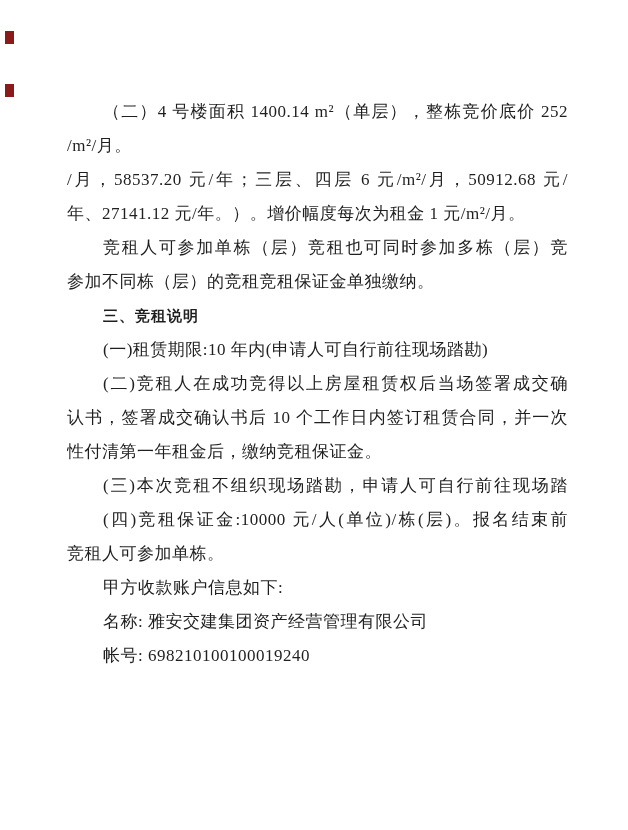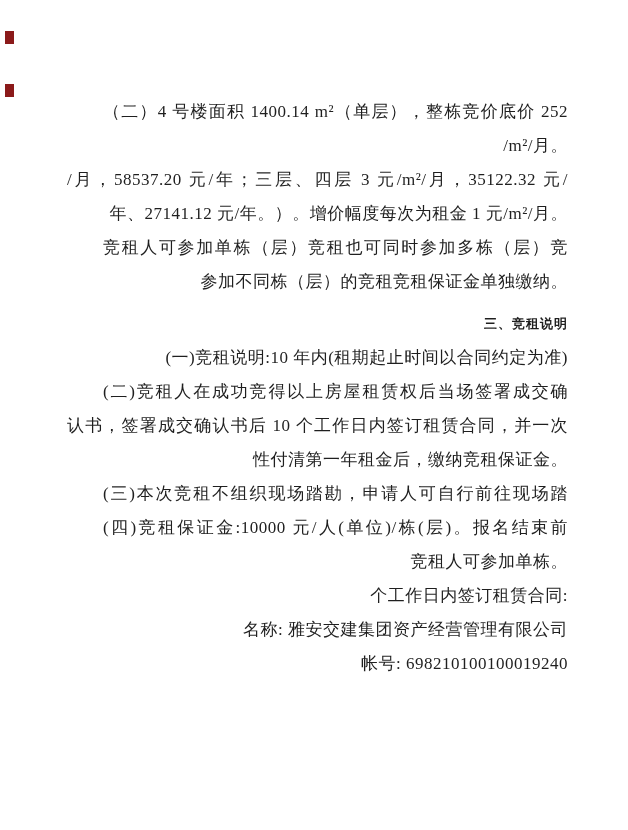--- a/index.html
+++ b/index.html
@@ -23,34 +23,33 @@
   .doc {
     position: absolute;
     left: 67px; top: 95px;
     width: 501px;
     font-size: 17px;
   }
   .ln {
     height: 34px;
     line-height: 34px;
     overflow: hidden;
-    text-align: right;
+    text-align: left;
     letter-spacing: 0.5px;
   }
   .ind { padding-left: 36px; }
   .just {
     text-align: justify;
     text-align-last: justify;
   }
   .head {
     font-family: Liberation Serif, serif;
     font-weight: bold;
-    font-size: 13px;
+    font-size: 15px;
     letter-spacing: 1px;
-    margin-top: 8px;
   }
   .mark {
     position: absolute;
     left: 5px;
     width: 9px; height: 13px;
     background: var(--mark);
   }
   .mark-1 { top: 31px; }
   .mark-2 { top: 84px; }
 </style>
@@ -58,30 +57,30 @@
 <body>
 
 <div class="page">
 
   <div class="mark mark-1"></div>
   <div class="mark mark-2"></div>
 
   <div class="doc">
     <div class="ln ind just">（二）4 号楼面积 1400.14 m²（单层），整栋竞价底价 252</div>
     <div class="ln">/m²/月。</div>
-    <div class="ln just">/月，58537.20 元/年；三层、四层 3 元/m²/月，35122.32 元/</div>
+    <div class="ln just">/月，58537.20 元/年；三层、四层 6 元/m²/月，50912.68 元/</div>
     <div class="ln">年、27141.12 元/年。）。增价幅度每次为租金 1 元/m²/月。</div>
     <div class="ln ind just">竞租人可参加单栋（层）竞租也可同时参加多栋（层）竞租，</div>
     <div class="ln">参加不同栋（层）的竞租竞租保证金单独缴纳。</div>
     <div class="ln ind head">三、竞租说明</div>
-    <div class="ln ind">(一)竞租说明:10 年内(租期起止时间以合同约定为准)</div>
+    <div class="ln ind">(一)租赁期限:10 年内(申请人可自行前往现场踏勘)</div>
     <div class="ln ind just">(二)竞租人在成功竞得以上房屋租赁权后当场签署成交确</div>
     <div class="ln just">认书，签署成交确认书后 10 个工作日内签订租赁合同，并一次</div>
     <div class="ln">性付清第一年租金后，缴纳竞租保证金。</div>
     <div class="ln ind just">(三)本次竞租不组织现场踏勘，申请人可自行前往现场踏勘。</div>
     <div class="ln ind just">(四)竞租保证金:10000 元/人(单位)/栋(层)。报名结束前</div>
     <div class="ln">竞租人可参加单栋。</div>
-    <div class="ln ind">个工作日内签订租赁合同:</div>
+    <div class="ln ind">甲方收款账户信息如下:</div>
     <div class="ln ind">名称: 雅安交建集团资产经营管理有限公司</div>
     <div class="ln ind">帐号: 698210100100019240</div>
   </div>
 
 </div>
 
 </body></html>

